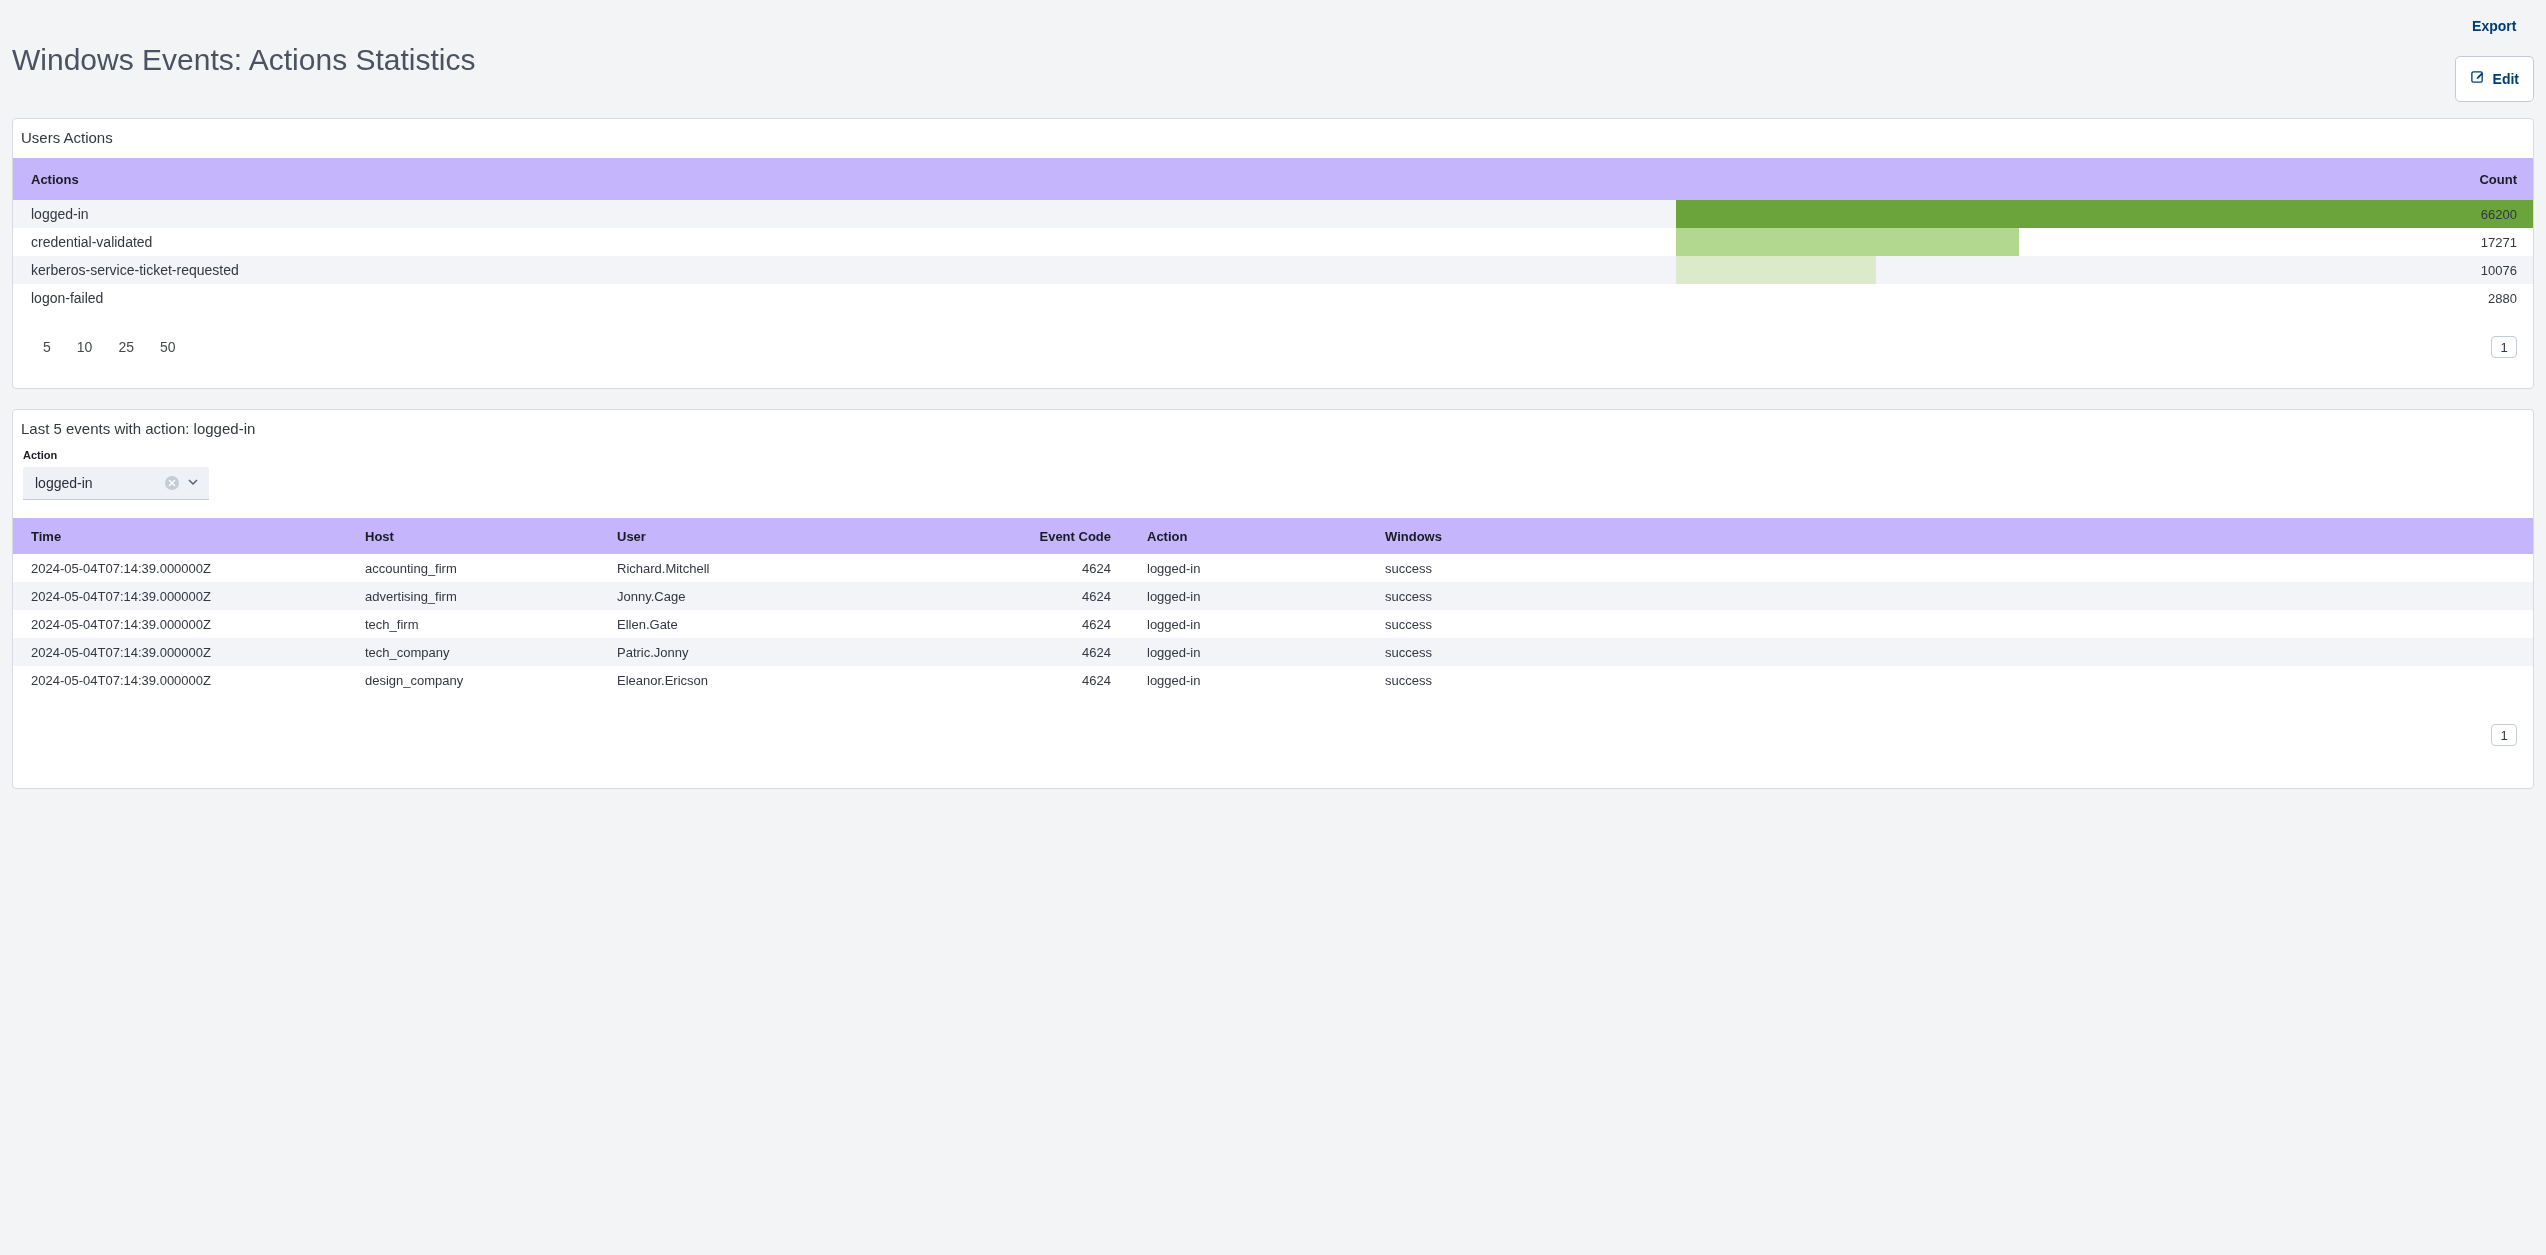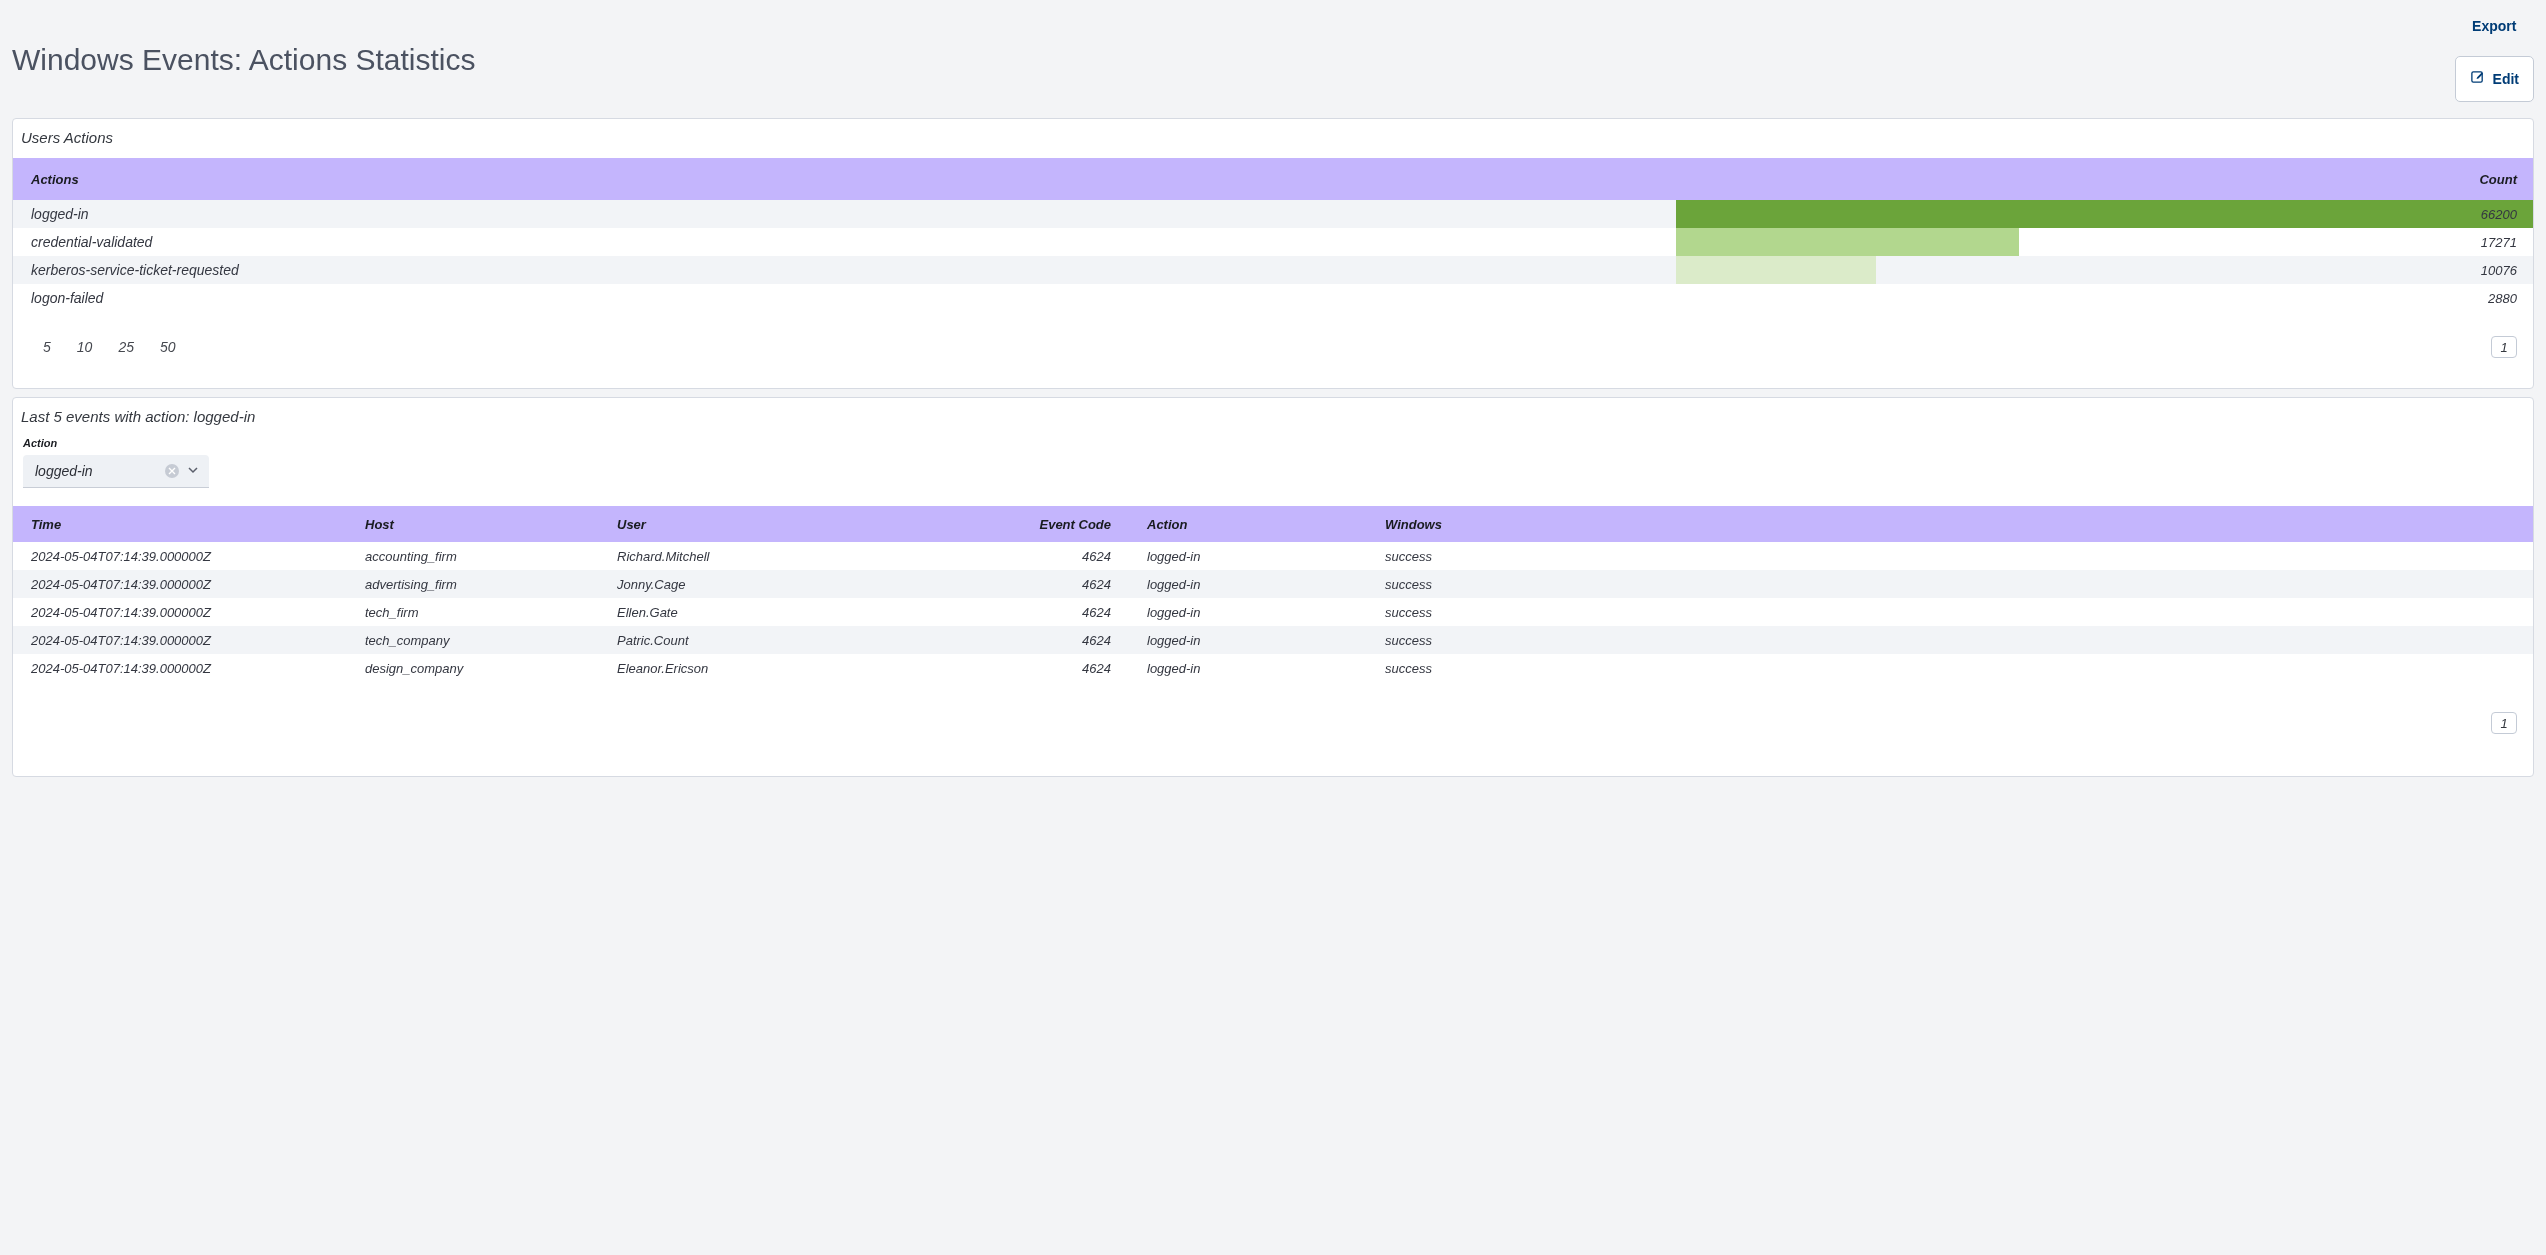--- a/index.html
+++ b/index.html
@@ -50,22 +50,21 @@
     color: #003c76;
     cursor: pointer;
   }
   .btn-edit svg { width: 15px; height: 15px; }
 
   
   .panel {
     background: #fff;
     border: 1px solid #d6dae2;
     border-radius: 4px;
-    margin-bottom: 8px;
-    font-style: italic;
+    margin-bottom: 20px;
   }
   .panel-title {
     padding: 10px 8px 12px;
     font-size: 15px;
     color: #34383f;
   }
   .table-head-row, .table-row {
     display: flex;
     align-items: center;
   }
@@ -302,21 +301,21 @@
         <div class="col-time">2024-05-04T07:14:39.000000Z</div>
         <div class="col-host">tech_firm</div>
         <div class="col-user">Ellen.Gate</div>
         <div class="col-code">4624</div>
         <div class="col-action">logged-in</div>
         <div class="col-outcome">success</div>
       </div>
       <div class="table-row ev-row">
         <div class="col-time">2024-05-04T07:14:39.000000Z</div>
         <div class="col-host">tech_company</div>
-        <div class="col-user">Patric.Count</div>
+        <div class="col-user">Patric.Jonny</div>
         <div class="col-code">4624</div>
         <div class="col-action">logged-in</div>
         <div class="col-outcome">success</div>
       </div>
       <div class="table-row ev-row">
         <div class="col-time">2024-05-04T07:14:39.000000Z</div>
         <div class="col-host">design_company</div>
         <div class="col-user">Eleanor.Ericson</div>
         <div class="col-code">4624</div>
         <div class="col-action">logged-in</div>

